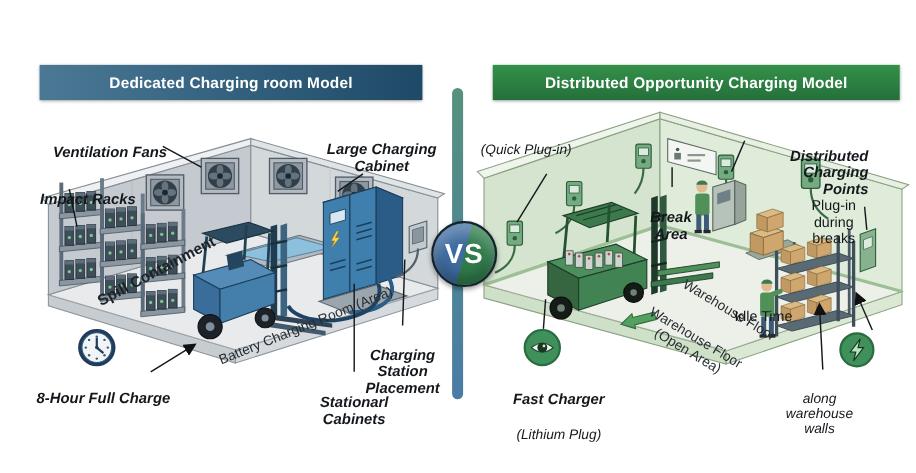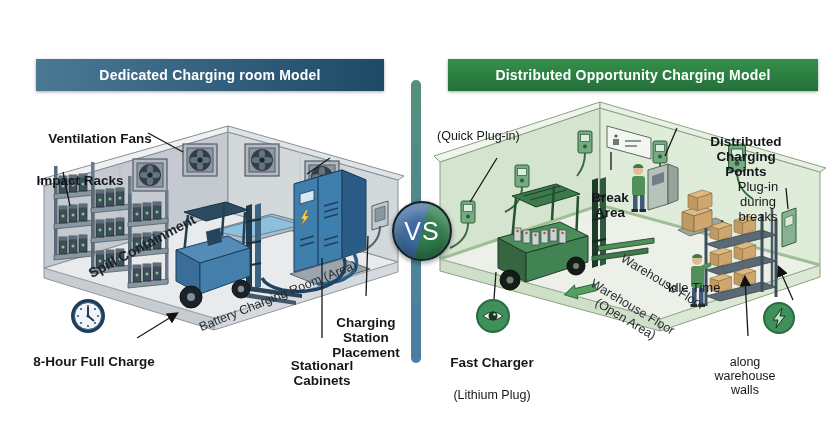--- a/index.html
+++ b/index.html
@@ -3,32 +3,32 @@
 <meta charset="utf-8">
 <style>
   html,body{margin:0;padding:0;background:#ffffff;}
   .stage{position:relative;width:833px;height:430px;background:#ffffff;overflow:hidden;
          font-family:"Liberation Sans",sans-serif;color:#14181c;}
   .scene{position:absolute;left:0;top:0;width:833px;height:430px;}
   .banner{position:absolute;height:32px;border-radius:0;display:flex;align-items:center;justify-content:center;
           color:#ffffff;font-weight:bold;font-size:14px;letter-spacing:.2px;box-shadow:0 1px 3px rgba(0,0,0,.35);}
   .banner.left-b{left:36px;top:59px;width:348px;background:linear-gradient(90deg,#4a7895,#1e4a68);}
   .banner.right-b{left:448px;top:59px;width:370px;background:linear-gradient(180deg,#349049,#24703a);}
-  .lbl{position:absolute;text-align:center;transform:translateX(-50%);line-height:1.12;white-space:pre-line;z-index:5;}
+  .lbl{position:absolute;text-align:center;transform:translateX(-50%);line-height:1.12;white-space:pre-line;z-index:5;font-style:italic;}
   .lbl .t{font-weight:bold;font-size:13.5px;}
   .lbl .s{font-weight:normal;font-size:12.5px;}
   .lbl.la{transform:none;text-align:left;}
   .plain{position:absolute;font-size:13px;white-space:pre-line;text-align:center;transform:translateX(-50%);z-index:5;margin-top:24px;}
   .floor-label{position:absolute;font-size:12.5px;color:#262c31;white-space:pre-line;text-align:center;z-index:4;}
   .divider{position:absolute;left:411px;top:80px;width:10px;height:283px;border-radius:6px;
            background:linear-gradient(180deg,#55917c,#4a7ca6);z-index:6;}
   .vs-badge{position:absolute;left:392px;top:201px;width:60px;height:60px;border-radius:50%;
             background:linear-gradient(105deg,#3d6b9e 49%,#2f7b4b 51%);
             border:2px solid #14222e;box-sizing:border-box;display:flex;align-items:center;justify-content:center;
-            color:#fff;font-weight:normal;font-size:25px;letter-spacing:1px;z-index:7;
+            color:#fff;font-weight:bold;font-size:25px;letter-spacing:1px;z-index:7;
             box-shadow:0 2px 5px rgba(0,0,0,.4), inset 0 10px 12px rgba(255,255,255,.28), inset 0 -8px 10px rgba(0,0,0,.25);}
 </style>
 </head>
 <body>
 
 <div class="stage">
 
   <svg class="scene" viewBox="0 0 833 430">
     <defs>
       <marker id="mL" markerWidth="9" markerHeight="9" refX="6.5" refY="4.5" orient="auto">
@@ -346,20 +346,22 @@
   <div>
     <div class="banner left-b">
       <span>Dedicated Charging room Model</span>
     </div>
 
     <div class="lbl" style="left:100px;top:113px;">
       <div class="t">Ventilation Fans</div>
     </div>
 
     <div class="lbl" style="left:347px;top:110px;">
+      <div class="t">Large Charging
+Cabinet</div>
     </div>
 
     <div class="lbl" style="left:80px;top:155px;">
       <div class="t">Impact Racks</div>
     </div>
 
     <div class="floor-label" style="left:142px;top:246px;transform:translate(-50%,-50%) rotate(-28deg);font-weight:bold;font-size:14px;color:#1d232a;">Spill Containment</div>
 
     <div class="floor-label" style="left:278px;top:296px;transform:translate(-50%,-50%) rotate(-22deg);">Battery Charging Room (Area)</div>
 
@@ -386,36 +388,36 @@
 
     <div class="lbl la" style="left:437px;top:111px;">
       <div class="s">(Quick Plug-in)</div>
     </div>
 
     <div class="lbl" style="left:610px;top:172px;">
       <div class="t">Break
 Area</div>
     </div>
 
-    <div class="lbl" style="left:746px;top:116px;">
+    <div class="lbl" style="left:746px;top:116px;text-align:right;">
       <div class="t">Distributed
 Charging Points</div>
     </div>
 
     <div class="plain" style="left:758px;top:155px;">Plug-in during
 breaks</div>
 
     <div class="plain" style="left:694px;top:256px;">Idle Time</div>
 
     <div class="floor-label" style="left:663px;top:282px;transform:translate(-50%,-50%) rotate(31deg);">Warehouse Floor</div>
 
     <div class="floor-label" style="left:629px;top:313px;transform:translate(-50%,-50%) rotate(31deg);">Warehouse Floor
 (Open Area)</div>
 
-    <div class="lbl" style="left:492px;top:337px;">
+    <div class="lbl" style="left:508px;top:337px;">
       <div class="t">Fast Charger</div>
       <div class="s">(Lithium Plug)</div>
     </div>
 
     <div class="lbl" style="left:745px;top:337px;">
       <div class="s">along warehouse walls</div>
     </div>
   </div>
 
   <div class="divider"></div>

